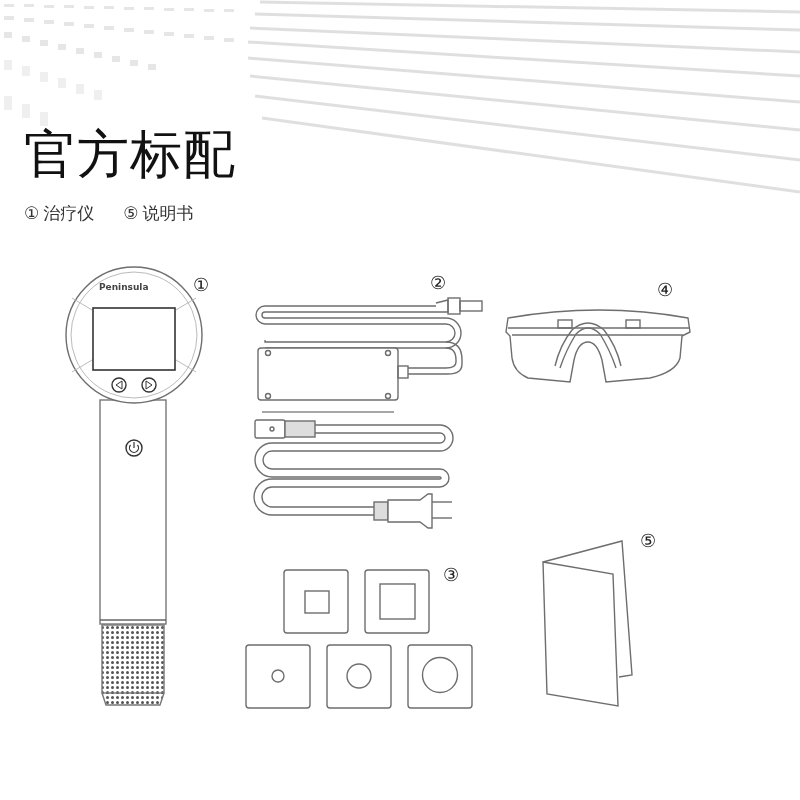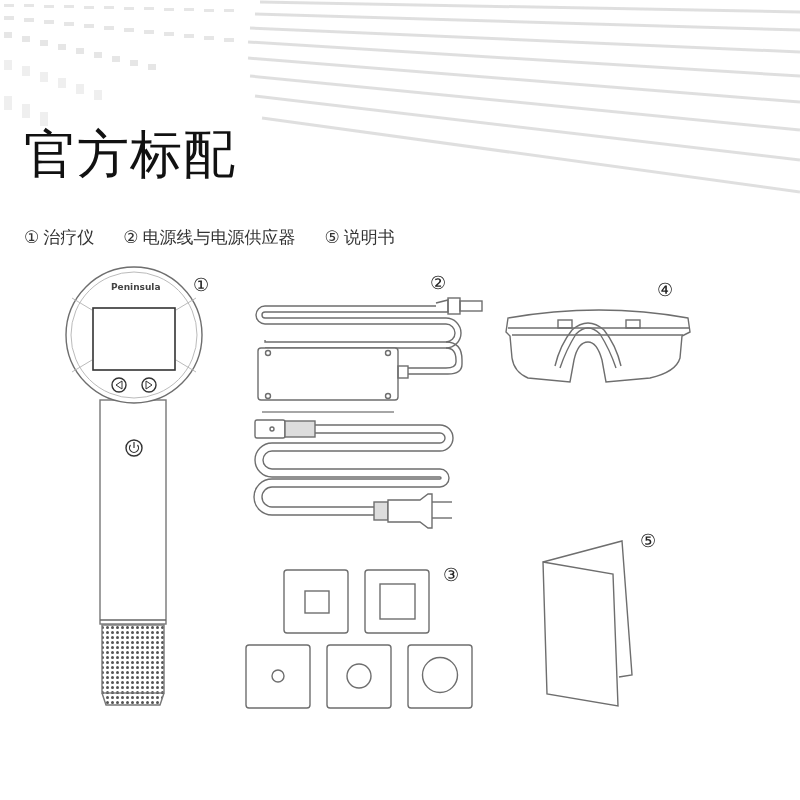--- a/index.html
+++ b/index.html
@@ -1,19 +1,19 @@
 <!DOCTYPE html>
 <html><head>
 <meta charset="utf-8">
 <style>
   html, body { margin:0; padding:0; }
   body { width:800px; height:800px; position:relative; overflow:hidden; background:#ffffff; font-family:"DejaVu Sans", sans-serif; }
   .bg { position:absolute; left:0; top:0; width:800px; height:260px; }
   .title { position:absolute; left:24px; top:124px; font-size:52px; color:#111; letter-spacing:1px; font-weight:normal; line-height:60px; }
-  .legend { position:absolute; top:202px; left:24px; height:28px; display:flex; font-size:17px; color:#333;margin-top:24px; }
+  .legend { position:absolute; top:202px; left:24px; height:28px; display:flex; font-size:17px; color:#333; }
   .legend-item { margin-right:29px; white-space:nowrap; }
   .legend-item .num { margin-right:4px; }
   .art { position:absolute; left:0; top:0; width:800px; height:800px; }
   .badge { position:absolute; font-size:18px; color:#222; font-family:"DejaVu Serif", serif; }
 </style>
 </head>
 <body>
 
 <svg class="bg" viewBox="0 0 800 260">
   <defs>
@@ -77,21 +77,20 @@
     <rect x="4" y="96" width="8" height="14"></rect>
       <rect x="22" y="104" width="8" height="14"></rect>
       <rect x="40" y="112" width="8" height="14"></rect>
   </g>
 </svg>
 
 <div class="title">官方标配</div>
 
 <div class="legend">
   <div class="legend-item"><span class="num">①</span><span>治疗仪</span></div>
-  <div class="legend-item"><span class="num">②</span><span>电源线与电源供应器</span></div>
   <div class="legend-item"><span class="num">⑤</span><span>说明书</span></div>
 </div>
 
 <svg class="art" viewBox="0 0 800 800" fill="none" stroke="#6e6e6e" stroke-width="1.4">
   <defs>
     <pattern id="mesh" width="5" height="5" patternUnits="userSpaceOnUse">
       <circle cx="2.5" cy="2.5" r="1.5" fill="#555" stroke="none"></circle>
     </pattern>
   </defs>
 
@@ -168,13 +167,13 @@
     <path d="M543 562 L622 541 L632 675 L619 677"></path>
     <path d="M543 562 L613 574 L618 706 L547 694 Z" fill="#fff"></path>
   </g>
 </svg>
 
 <div class="badge" style="left:193px;top:274px;">①</div>
 <div class="badge" style="left:430px;top:272px;">②</div>
 <div class="badge" style="left:657px;top:279px;">④</div>
 <div class="badge" style="left:443px;top:564px;">③</div>
 <div class="badge" style="left:640px;top:530px;">⑤</div>
-<div style="position:absolute;left:111px;top:282px;font-size:9px;color:#444;font-weight:bold;text-align:right;">Peninsula</div>
+<div style="position:absolute;left:99px;top:282px;font-size:9px;color:#444;font-weight:bold;text-align:right;">Peninsula</div>
 
 </body></html>

